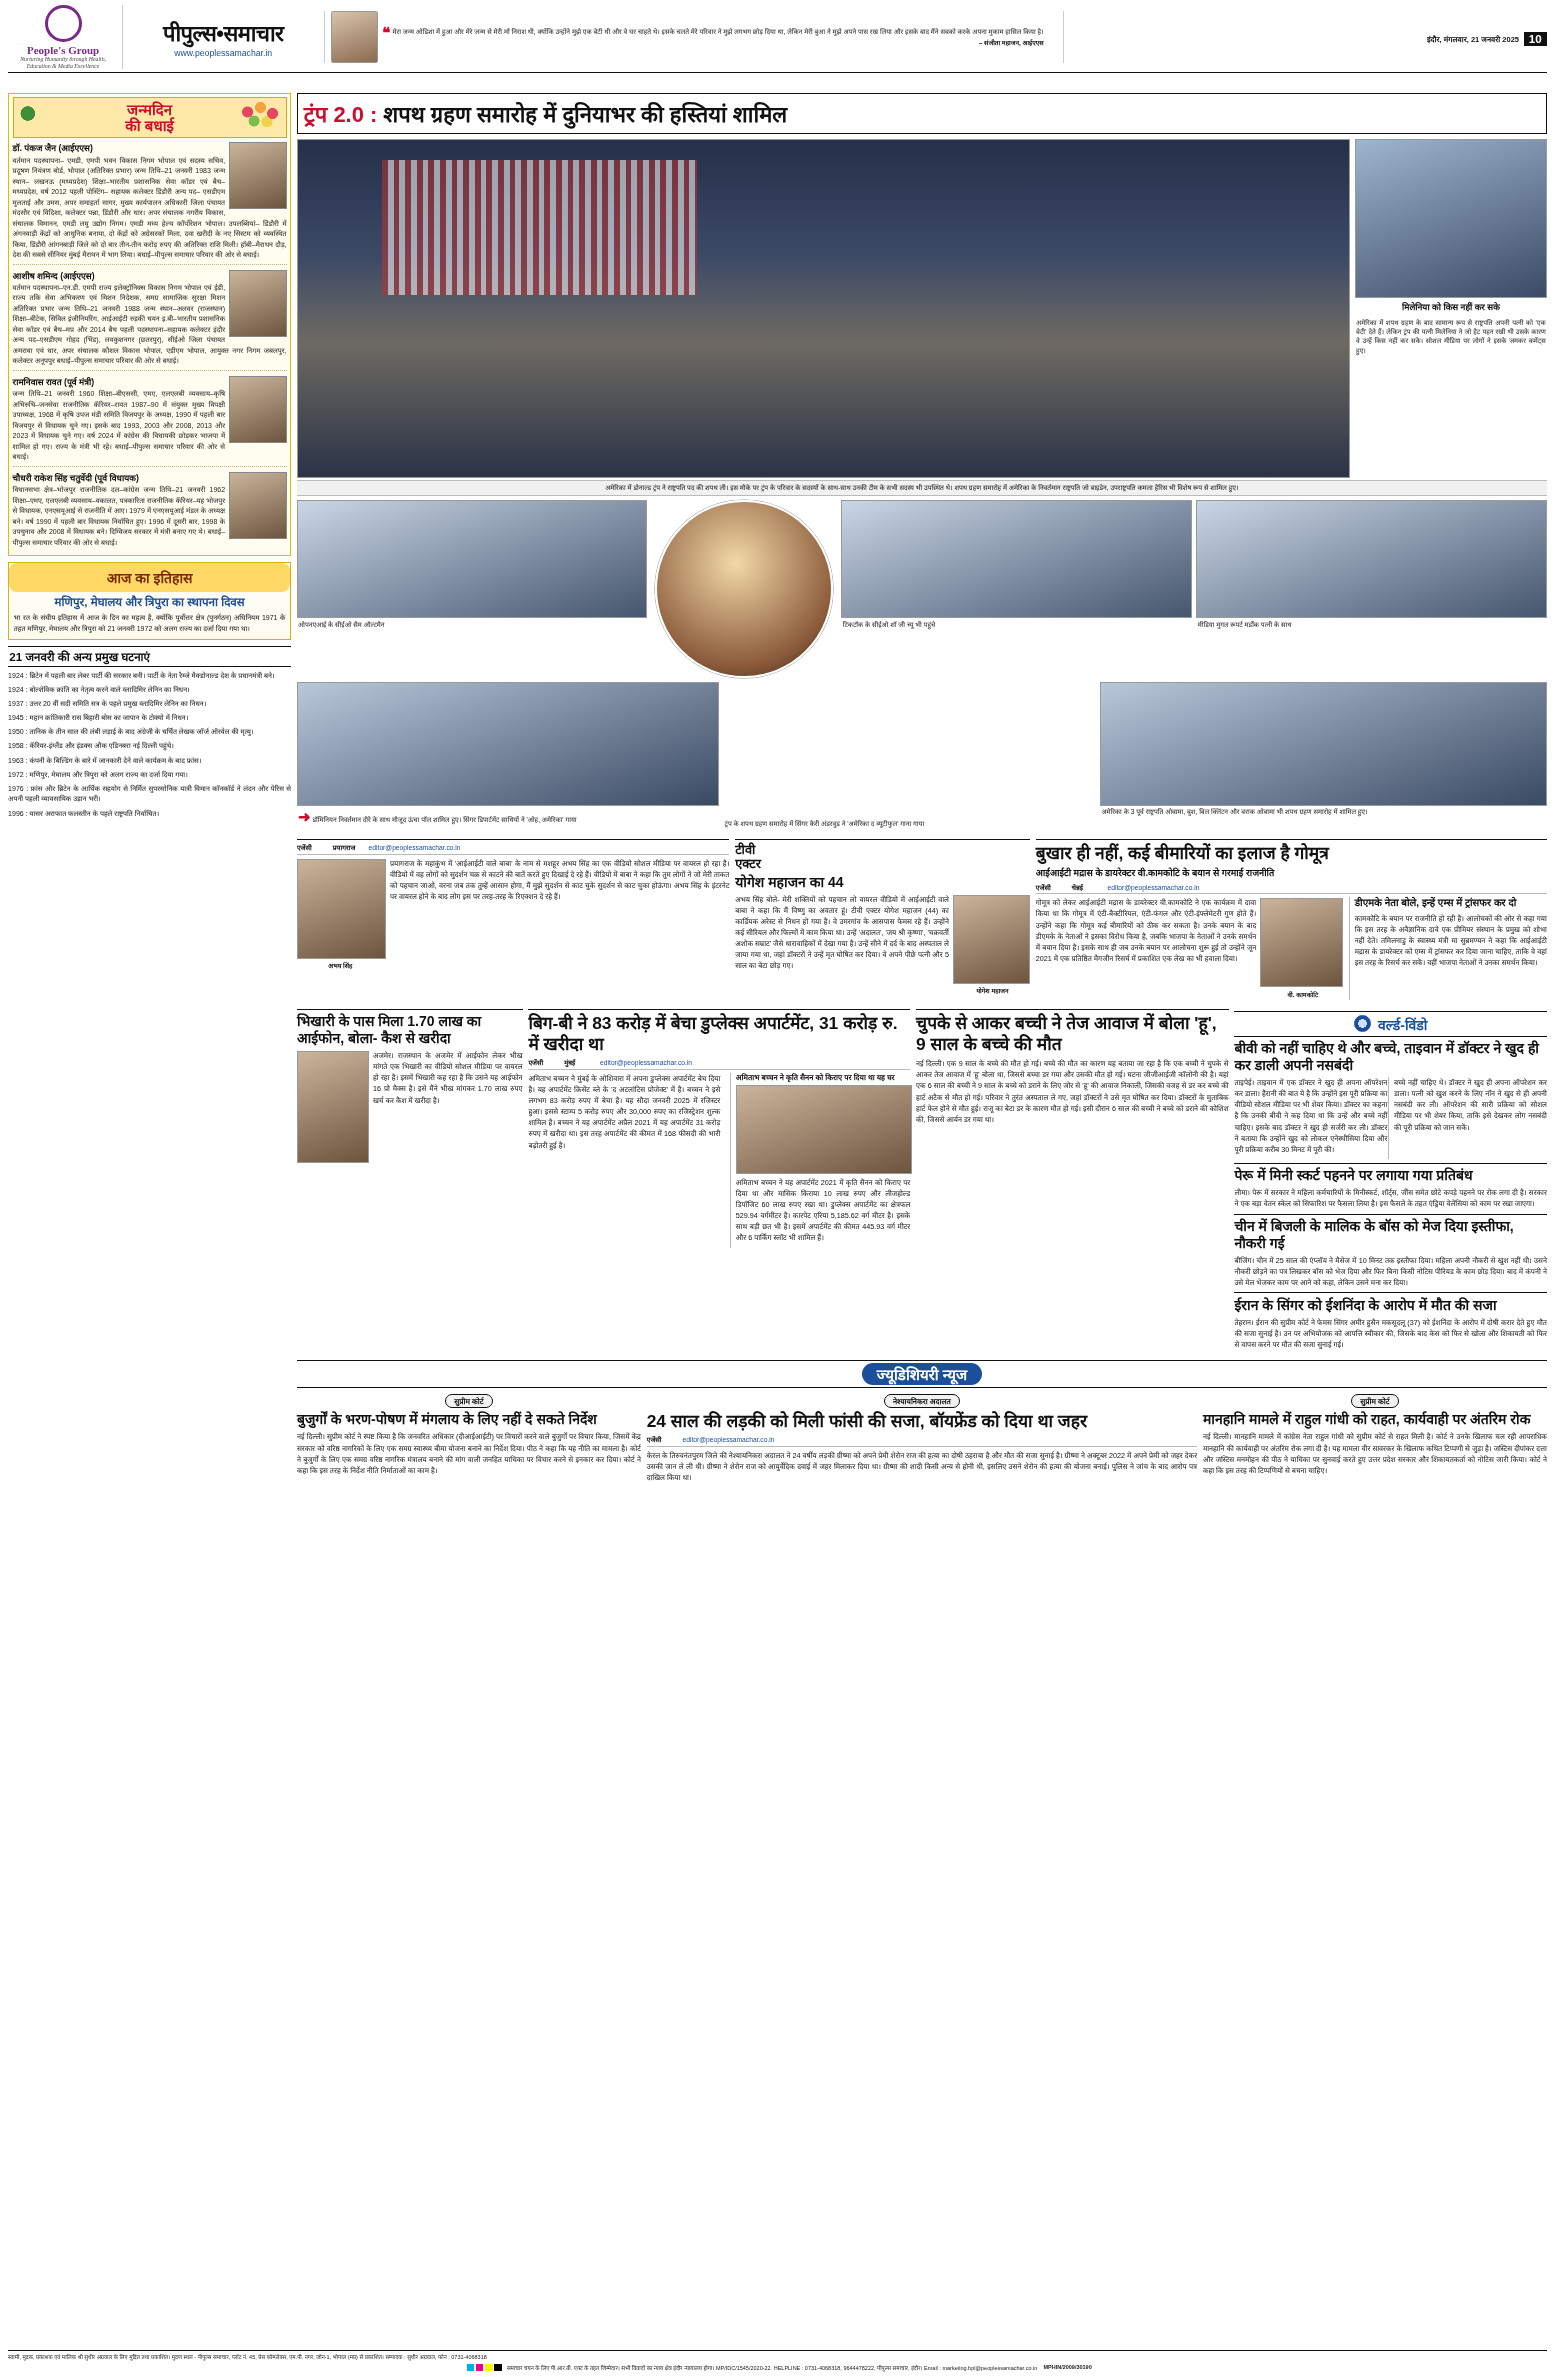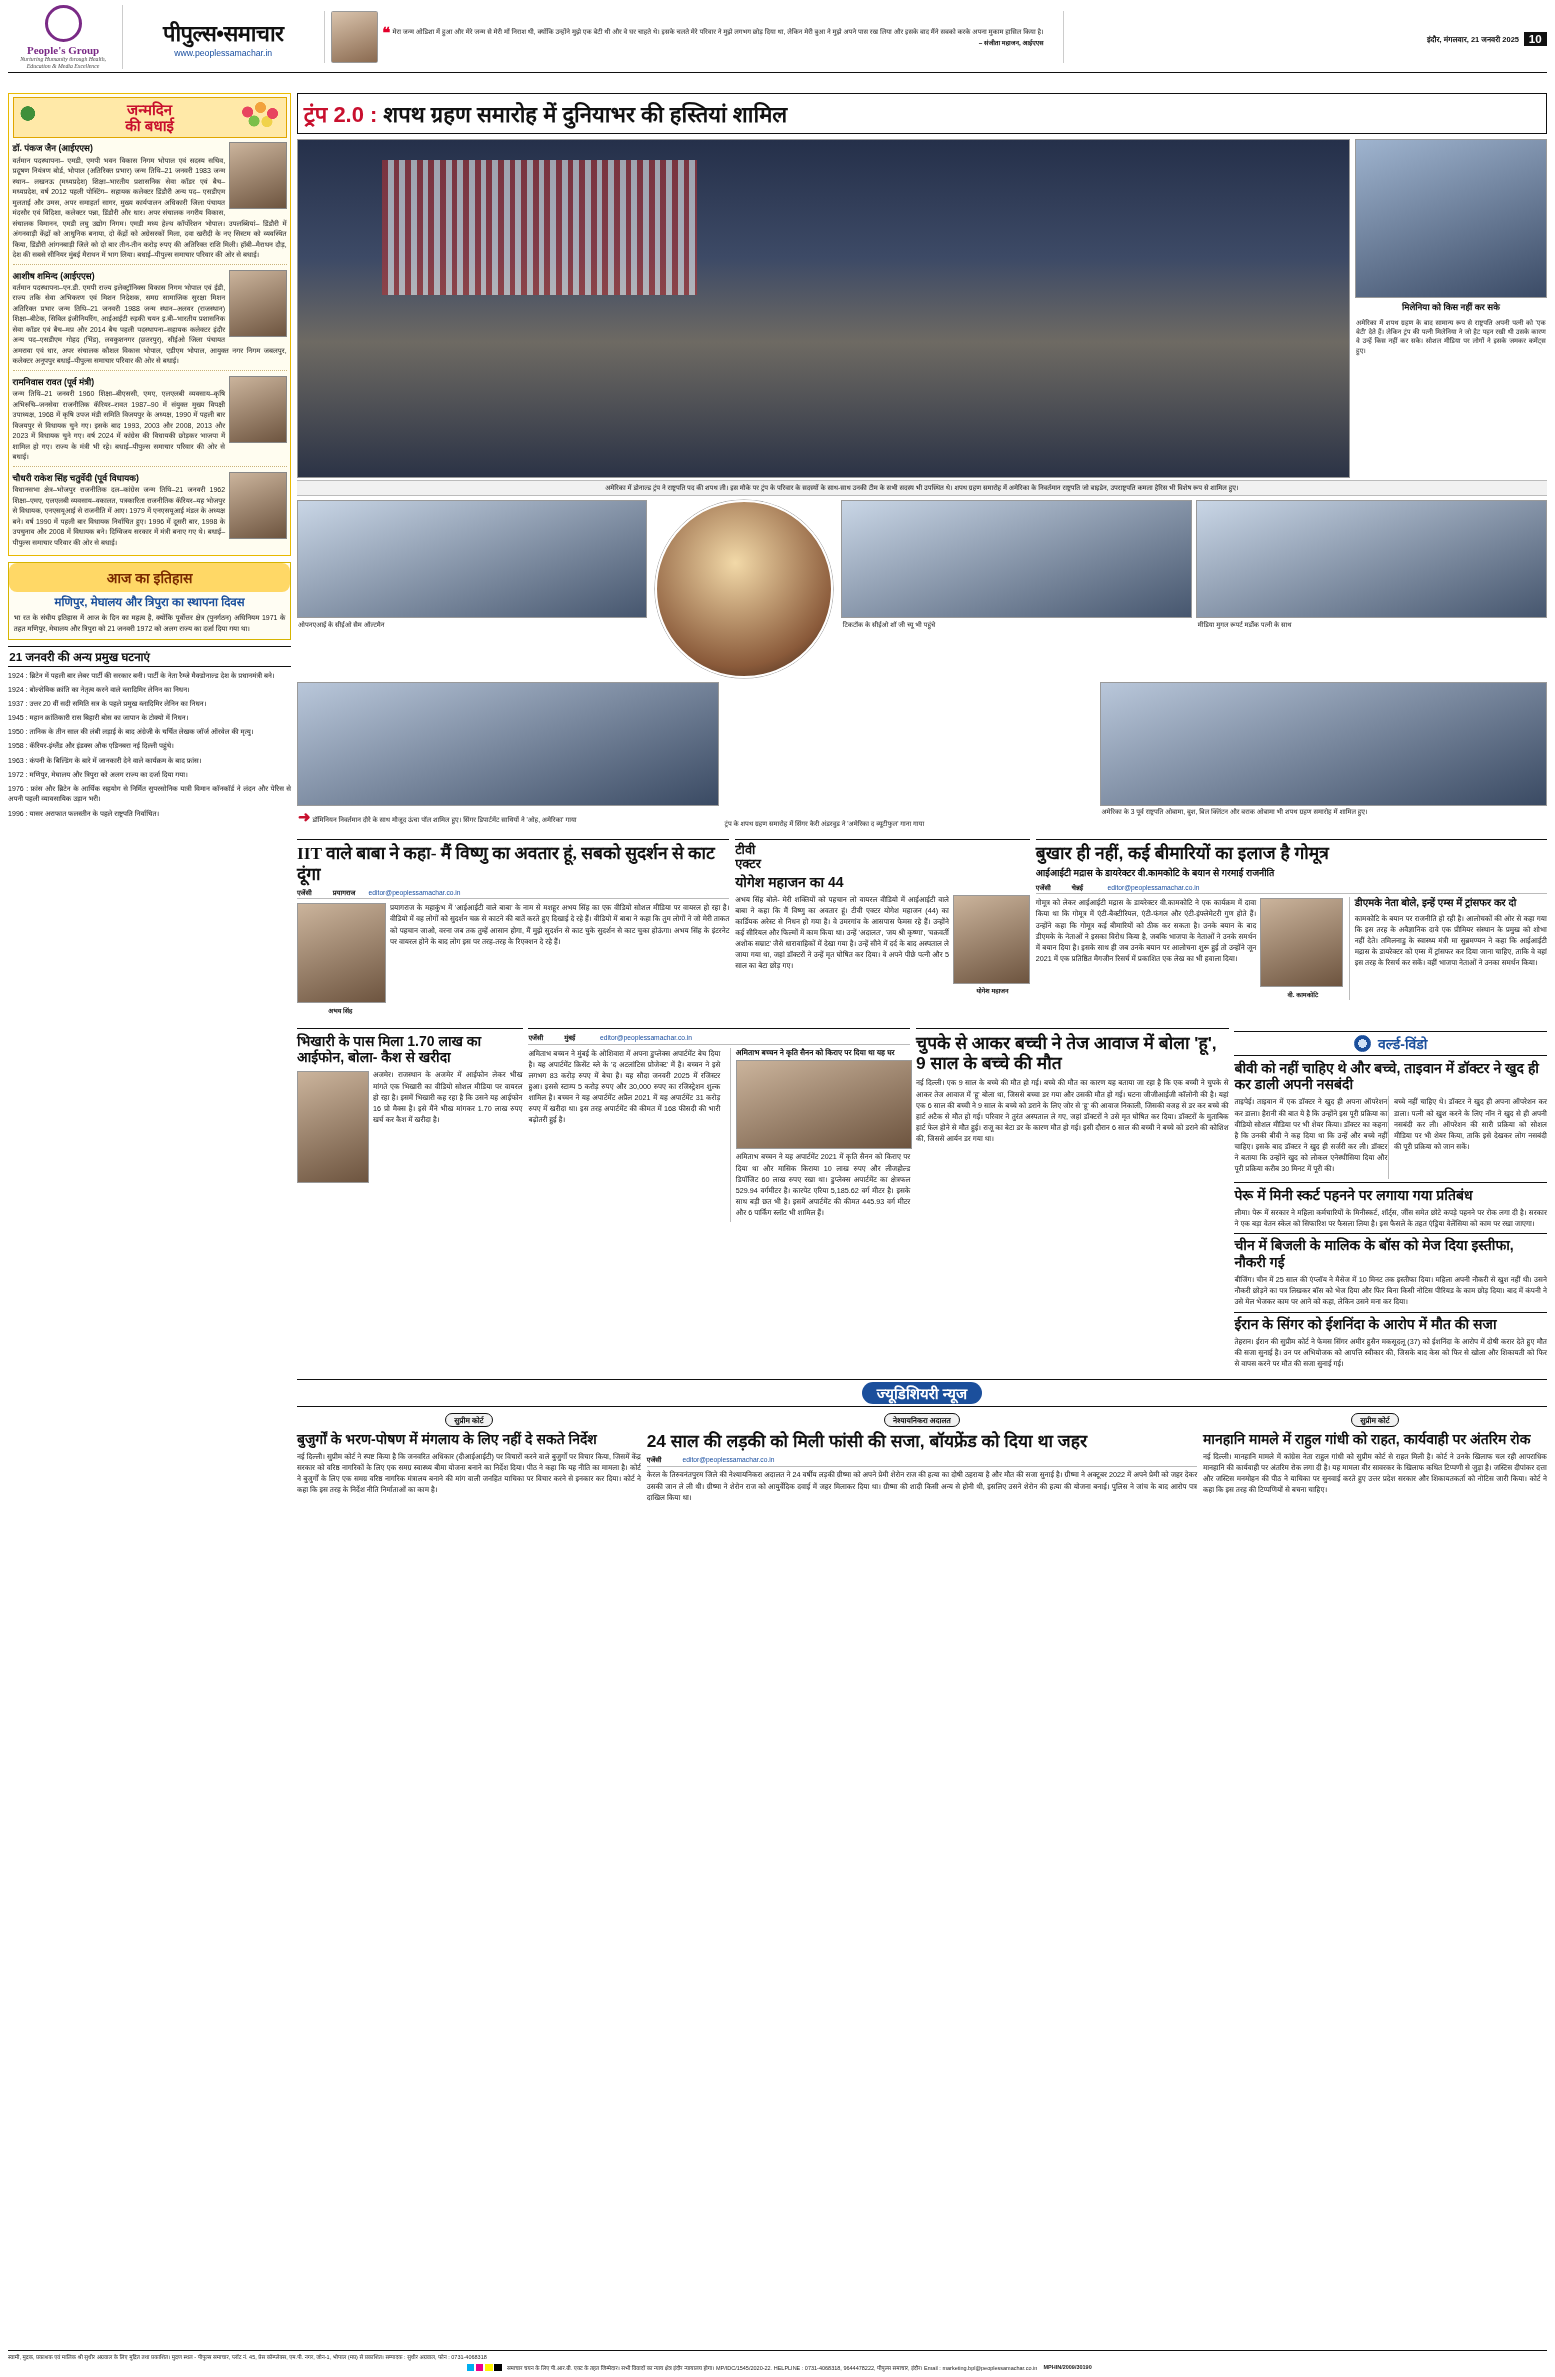--- a/index.html
+++ b/index.html
@@ -263,21 +263,20 @@
         <div style="width:36%">
           <div class="pic"></div>
           <div class="cap">अमेरिका के 3 पूर्व राष्ट्रपति ओबामा, बुश, बिल क्लिंटन और बराक ओबामा भी शपथ ग्रहण समारोह में शामिल हुए।</div>
         </div>
       </div>
 
       <div class="grid">
 
         <div class="gcol" style="flex:2.2">
           <div class="hr2"></div>
-          <h2 class="head serif">IIT वाले बाबा ने कहा- मैं विष्णु का अवतार हूं, सबको सुदर्शन से काट दूंगा</h2>
           <div class="byline">
             <b>एजेंसी</b>
             <b>प्रयागराज</b>
             <span class="mail">editor@peoplessamachar.co.in</span>
           </div>
           <div class="art">
             <div class="thumb left"></div>
             <div class="thumbcap" style="float:left;width:87px;clear:left;margin-bottom:3.5px">अभय सिंह</div>
             <p>प्रयागराज के महाकुंभ में 'आईआईटी वाले बाबा' के नाम से मशहूर अभय सिंह का एक वीडियो सोशल मीडिया पर वायरल हो रहा है। वीडियो में वह लोगों को सुदर्शन चक्र से काटने की बातें करते हुए दिखाई दे रहे हैं। वीडियो में बाबा ने कहा कि तुम लोगों ने जो मेरी ताकत को पहचान जाओ, वरना जब तक तुम्हें आसान होगा, मैं मुझे सुदर्शन से काट चुके सुदर्शन से काट चुका होऊंगा। अभय सिंह के इंटरनेट पर वायरल होने के बाद लोग इस पर तरह-तरह के रिएक्शन दे रहे हैं।</p>
           </div>
@@ -327,20 +326,21 @@
           <div class="hr2"></div>
           <h2 class="head sm">भिखारी के पास मिला 1.70 लाख का आईफोन, बोला- कैश से खरीदा</h2>
           <div class="art">
             <div class="thumb left" style="width:70px;height:110px"></div>
             <p>अजमेर। राजस्थान के अजमेर में आईफोन लेकर भीख मांगते एक भिखारी का वीडियो सोशल मीडिया पर वायरल हो रहा है। इसमें भिखारी कह रहा है कि उसने यह आईफोन 16 प्रो मैक्स है। इसे मैंने भीख मांगकर 1.70 लाख रुपए खर्च कर कैश में खरीदा है।</p>
           </div>
         </div>
 
         <div class="gcol" style="flex:2.2">
           <div class="hr2"></div>
+          <h2 class="head">बिग-बी ने 83 करोड़ में बेचा डुप्लेक्स अपार्टमेंट, 31 करोड़ रु. में खरीदा था</h2>
           <div class="byline">
             <b>एजेंसी</b>
             <b>मुंबई</b>
             <span class="mail">editor@peoplessamachar.co.in</span>
           </div>
           <div style="display:flex;gap:10px">
             <div class="art" style="flex:1.1">
                 <p>अमिताभ बच्चन ने मुंबई के ओशिवारा में अपना डुप्लेक्स अपार्टमेंट बेच दिया है। यह अपार्टमेंट क्रिसेंट ब्ले के 'द अटलांटिस प्रोजेक्ट' में है। बच्चन ने इसे लगभग 83 करोड़ रुपए में बेचा है। यह सौदा जनवरी 2025 में रजिस्टर हुआ। इससे स्टाम्प 5 करोड़ रुपए और 30,000 रुपए का रजिस्ट्रेशन शुल्क शामिल है। बच्चन ने यह अपार्टमेंट अप्रैल 2021 में यह अपार्टमेंट 31 करोड़ रुपए में खरीदा था। इस तरह अपार्टमेंट की कीमत में 168 फीसदी की भारी बढ़ोतरी हुई है।</p>
               </div>
             <div style="flex:1;border-left:0.6px solid #bbb;padding-left:4.6px">

